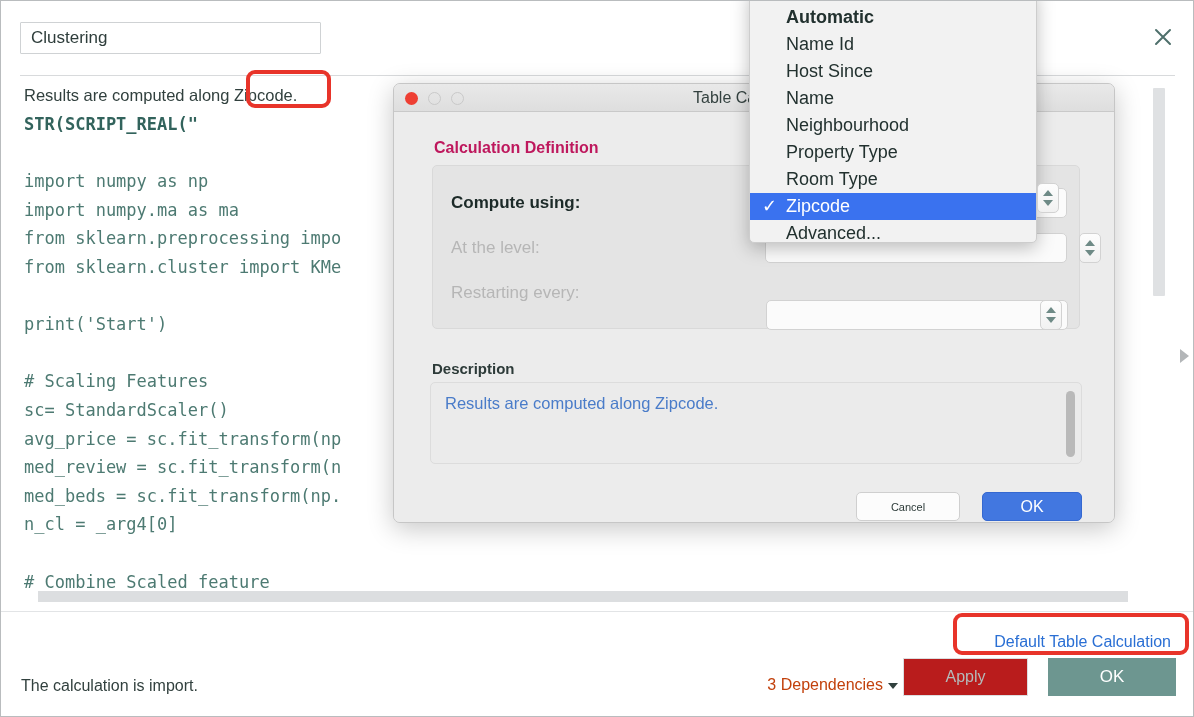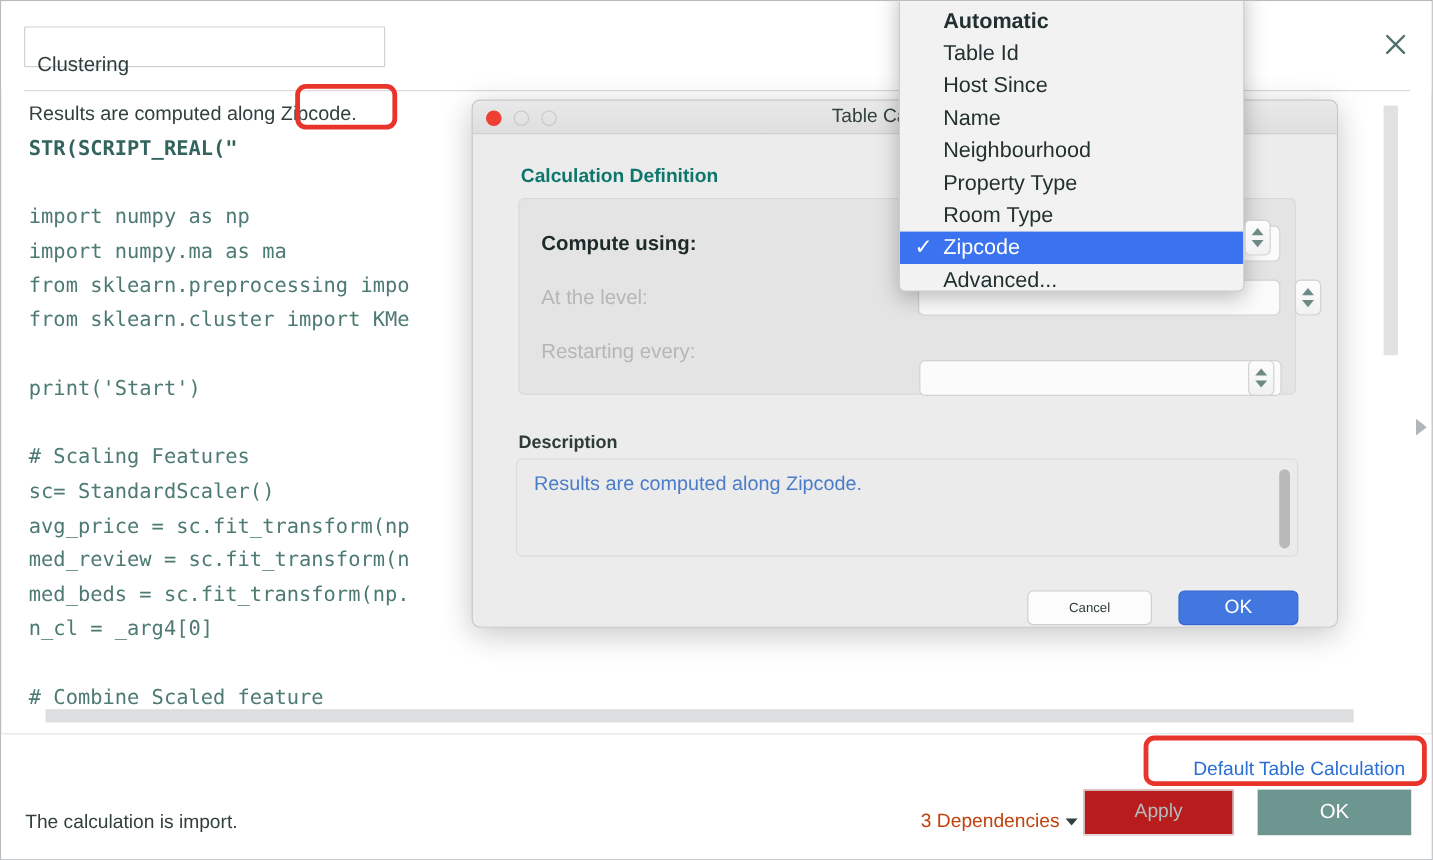--- a/index.html
+++ b/index.html
@@ -26,21 +26,21 @@
     width: 1192px; height: 74px;
     background: #ffffff;
   }
   #name-field {
     position: absolute; left: 19px; top: 21px;
     width: 301px; height: 32px;
     border: 1px solid #cfd2d4;
     background: #ffffff;
     font-family: "Liberation Sans", sans-serif;
     font-size: 17px; color: #2e3d3b;
-    padding: 16px 10px;
+    padding: 0 10px;
     line-height: 30px;
     border-radius: 1px;
   }
   #close-x {
     position: absolute; right: 18px; top: 24px;
     width: 24px; height: 24px;
     cursor: pointer;
   }
   #close-x svg { display: block; }
 
@@ -193,21 +193,21 @@
   #tl-min   { left: 34px; background: transparent; border: 1px solid #c9c9c9; }
   #tl-max   { left: 57px; background: transparent; border: 1px solid #c9c9c9; }
 
   #dlg-body {
     position: absolute; left: 0; top: 28px;
     width: 100%; height: 412px;
     background: #ececec;
   }
   #calc-def-label {
     position: absolute; left: 40px; top: 27px;
-    font-size: 16px; font-weight: bold; color: #0f766e;
+    font-size: 16px; font-weight: bold; color: #be185d;
   }
   #calc-def-box {
     position: absolute; left: 38px; top: 53px;
     width: 648px; height: 164px;
     background: #e4e4e4;
     border: 1px solid #d9d9d9;
     border-radius: 5px;
   }
   .cd-label {
     position: absolute; left: 18px;
@@ -450,21 +450,21 @@
     </div>
   </div>
 
   <div id="step-compute-abs">
     <div class="arr-up"></div>
     <div class="arr-dn"></div>
   </div>
 
   <div id="dropdown">
       <div class="dd-item first"><span>Automatic</span></div>
-      <div class="dd-item"><span>Table Id</span></div>
+      <div class="dd-item"><span>Name Id</span></div>
       <div class="dd-item"><span>Host Since</span></div>
       <div class="dd-item"><span>Name</span></div>
       <div class="dd-item"><span>Neighbourhood</span></div>
       <div class="dd-item"><span>Property Type</span></div>
       <div class="dd-item"><span>Room Type</span></div>
       <div class="dd-item selected"><span class="dd-check">✓</span><span>Zipcode</span></div>
       <div class="dd-item advanced"><span>Advanced...</span></div>
     </div>
 
   <div class="annot" id="annot-zipcode"></div>

